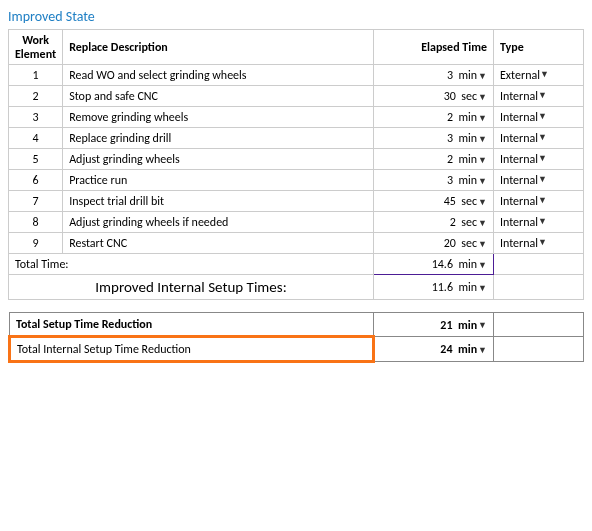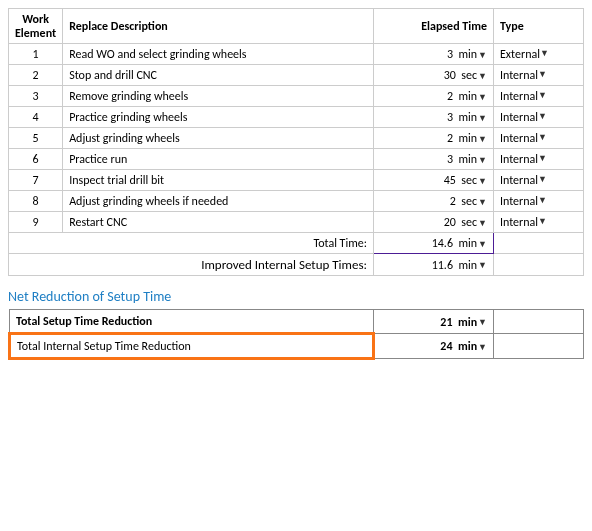--- a/index.html
+++ b/index.html
@@ -89,20 +89,21 @@
     }
     .net-section .bold-row td {
       font-weight: bold;
       background: #fff;
     }
   </style>
 </head>
 <body>
 
 <div>
+  <div class="section-title">Improved State</div>
 
   <table>
     <thead>
       <tr>
         <th class="col-work" style="">Work<br>Element</th>
         <th class="col-activity">Replace Description</th>
         <th class="col-elapsed">Elapsed Time</th>
         <th class="col-type">Type</th>
       </tr>
     </thead>
@@ -119,21 +120,21 @@
     </td>
     <td class="type-cell">
       <span class="type-dropdown">
         <span>External</span>
         <span class="dropdown-arrow">▼</span>
       </span>
     </td>
   </tr>
         <tr>
     <td class="num">2</td>
-    <td class="activity">Stop and drill CNC</td>
+    <td class="activity">Stop and safe CNC</td>
     <td class="elapsed">
       <span class="time-val">30</span>&nbsp;
       <span class="unit-select">
         <span class="unit-text">sec</span>
         <span class="dropdown-arrow">▼</span>
       </span>
     </td>
     <td class="type-cell">
       <span class="type-dropdown">
         <span>Internal</span>
@@ -153,21 +154,21 @@
     </td>
     <td class="type-cell">
       <span class="type-dropdown">
         <span>Internal</span>
         <span class="dropdown-arrow">▼</span>
       </span>
     </td>
   </tr>
         <tr>
     <td class="num">4</td>
-    <td class="activity">Practice grinding wheels</td>
+    <td class="activity">Replace grinding drill</td>
     <td class="elapsed">
       <span class="time-val">3</span>&nbsp;
       <span class="unit-select">
         <span class="unit-text">min</span>
         <span class="dropdown-arrow">▼</span>
       </span>
     </td>
     <td class="type-cell">
       <span class="type-dropdown">
         <span>Internal</span>
@@ -254,47 +255,46 @@
       </span>
     </td>
     <td class="type-cell">
       <span class="type-dropdown">
         <span>Internal</span>
         <span class="dropdown-arrow">▼</span>
       </span>
     </td>
   </tr>
         <tr>
-    <td colspan="2" style="border:1px solid #ccc; text-align:right; font-size:12px;">Total Time:</td>
+    <td colspan="2" style="border:1px solid #ccc; font-size:12px;">Total Time:</td>
     <td style="border:1px solid #4c1d95; text-align:right; font-size:12px;">
       <span>14.6</span>&nbsp;
       <span class="unit-select">
         <span class="unit-text">min</span>
         <span class="dropdown-arrow">▼</span>
       </span>
     </td>
     <td style="border:1px solid #ccc;"></td>
   </tr>
         <tr>
-    <td colspan="2" style="border:1px solid #ccc; text-align:right; font-size:13px;">Improved Internal Setup Times:</td>
+    <td colspan="2" style="border:1px solid #ccc; text-align:center; font-size:15px;">Improved Internal Setup Times:</td>
     <td style="border:1px solid #ccc; text-align:right; font-size:12px;">
       <span>11.6</span>&nbsp;
       <span class="unit-select">
         <span class="unit-text">min</span>
         <span class="dropdown-arrow">▼</span>
       </span>
     </td>
     <td style="border:1px solid #ccc;"></td>
   </tr>
       </tbody>
   </table>
 </div>
 
 <div class="net-section">
-  <div class="section-title">Net Reduction of Setup Time</div>
   <table>
     <tbody id="net-reduction-tbody">
     <tr class="bold-row">
     <td style="font-weight:bold; border:1px solid #888; padding:4px 6px; font-size:12px;">Total Setup Time Reduction</td>
     <td style="font-weight:bold; border:1px solid #888; padding:4px 6px; font-size:12px; text-align:right; width:120px;">
       <span>21</span>&nbsp;
       <span class="unit-select">
         <span class="unit-text">min</span>
         <span class="dropdown-arrow">▼</span>
       </span>

